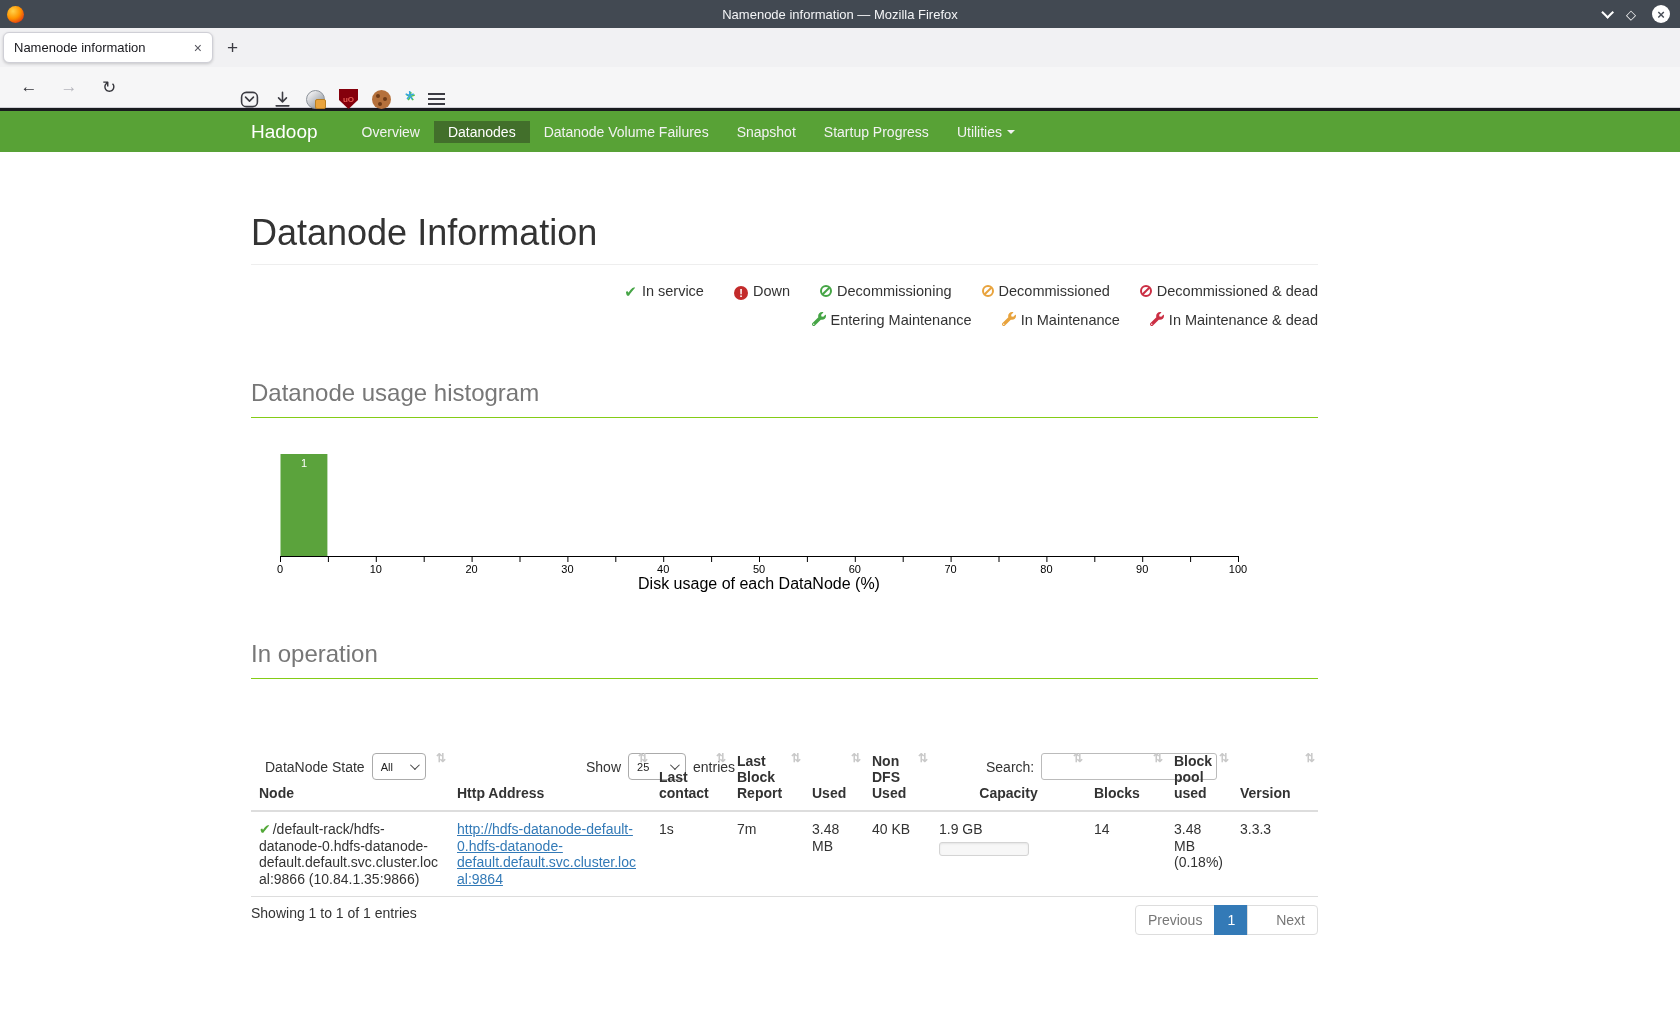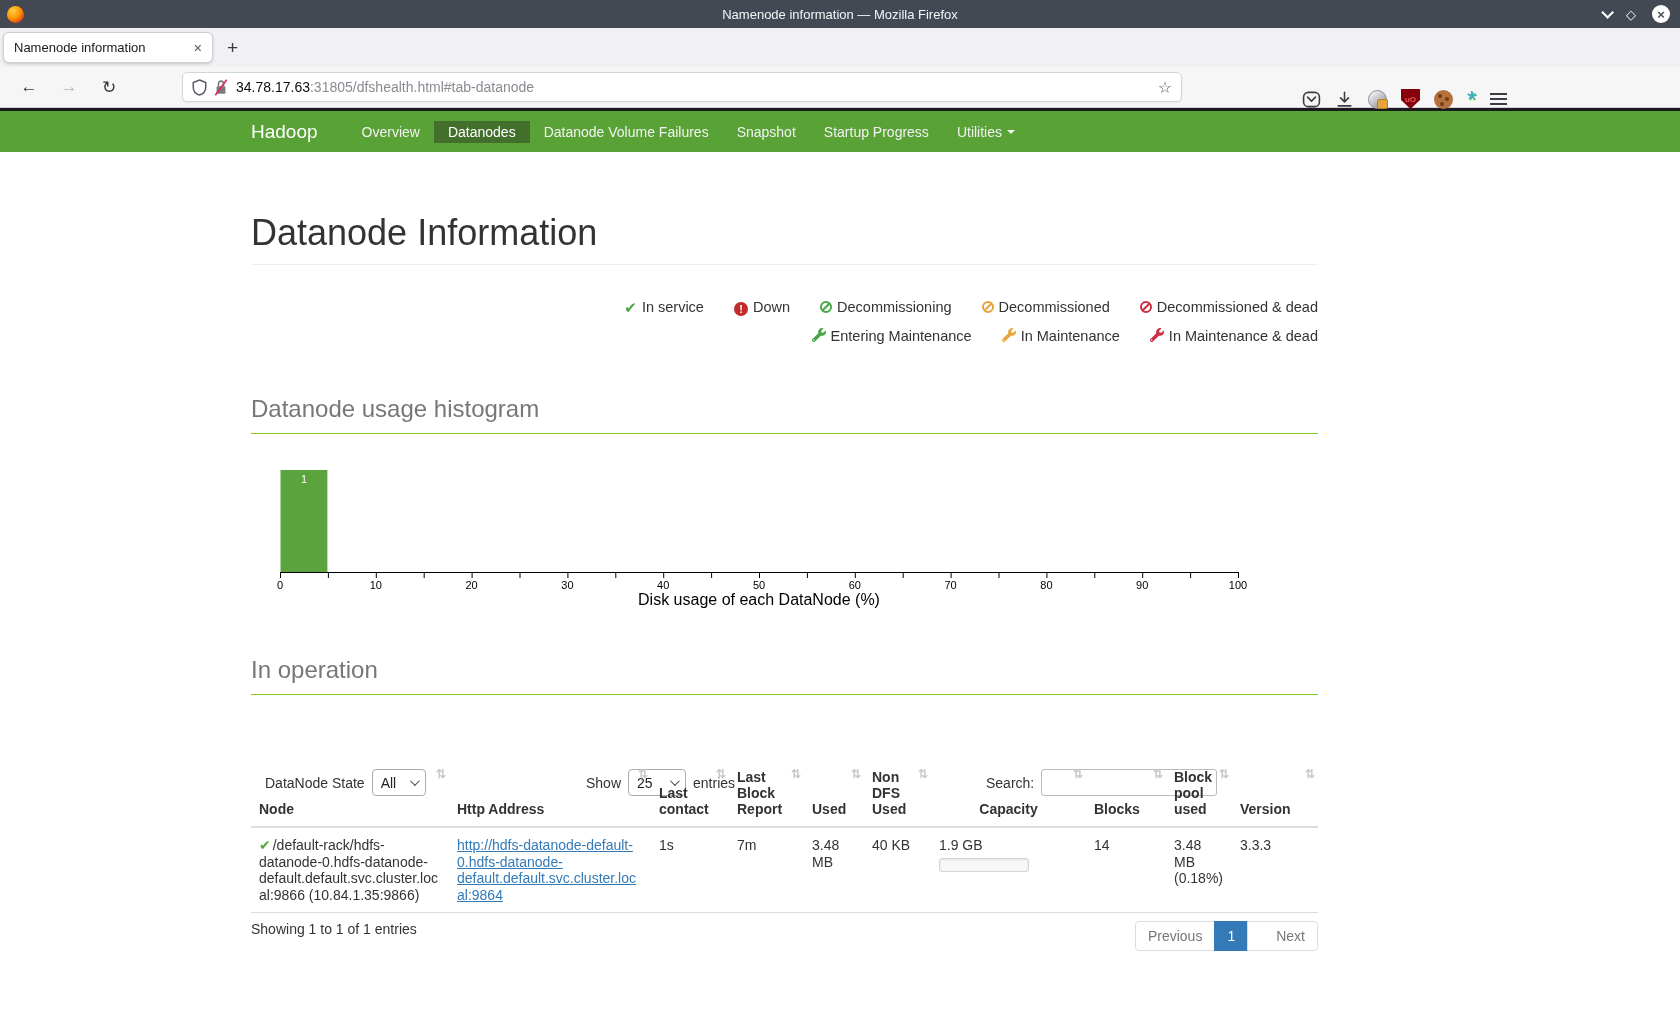--- a/index.html
+++ b/index.html
@@ -59,42 +59,42 @@
   .hnav-inner { margin-left:251px; display:flex; align-items:stretch; }
   .brand { color:#fff; font-size:19px; display:flex; align-items:center; padding:0 16px 0 0; margin-right:14px; }
   .hnav-item { color:#f2f2f2; font-size:14px; display:flex; align-items:center; padding:0 14px; cursor:pointer; }
   .hnav-item.active { background:var(--nav-active); color:#fff; }
   .caret { margin-left:5px; width:0; height:0; border-left:4px solid transparent; border-right:4px solid transparent; border-top:4px solid #f2f2f2; }
 
   
   .shell { margin-left:251px; width:1067px; }
   h1.page-title { margin-top:60px; font-size:36px; font-weight:500; color:#333;
     padding-bottom:10px; border-bottom:1px solid #eee; }
-  .legend { margin-top:28px; text-align:right; font-size:14.5px; color:#333; line-height:28px; }
+  .legend { margin-top:12px; text-align:right; font-size:14.5px; color:#333; line-height:28px; }
   .legend li { display:inline-block; margin-left:26px; white-space:nowrap; }
   .licn { display:inline-block; vertical-align:-1px; margin-right:5px; }
   .i-check { color:var(--ok); font-size:15px; }
   .i-excl { width:14px; height:14px; border-radius:50%; background:#c32b2b; color:#fff; font-size:11px;
     font-weight:bold; text-align:center; line-height:14px; }
   .i-ban { width:12px; height:12px; border-radius:50%; border:2px solid currentColor; position:relative; }
   .i-ban::before { content:""; position:absolute; left:-1px; right:-1px; top:50%; margin-top:-1px; height:2px;
     background:currentColor; transform:rotate(-45deg); }
   .c-green { color:var(--ok); } .c-orange { color:var(--warn); } .c-red { color:#cb2f44; }
   .sect { margin-top:44px; font-size:24px; font-weight:400; color:#777;
     padding-bottom:10px; border-bottom:1px solid #84cc16; }
   .sect.op { margin-top:40px; }
 
   .hist-wrap { margin-top:26px; margin-left:19px; }
 
   
   .controls { position:relative; height:30px; margin-top:26px; font-size:14px; color:#333; }
   .cgroup { position:absolute; top:0; display:flex; align-items:center; gap:7px;margin-top:48px; }
   .g-state { left:14px; } .g-show { left:335px; } .g-search { left:735px; }
   .fselect { display:inline-flex; align-items:center; justify-content:space-between; gap:10px;
-    height:27px; border:1px solid #ababab; border-radius:4px; background:#fff; padding:0 8px; font-size:14px; color:#222; }
+    height:27px; border:1px solid #ababab; border-radius:4px; background:#fff; padding:0 8px; font-size:11px; color:#222; }
   .sel-chev { width:7px; height:7px; border-right:1.6px solid #444; border-bottom:1.6px solid #444;
     transform:rotate(45deg) translateY(-2px); }
   .search-input { width:176px; height:27px; border:1px solid #bbb; border-radius:3px; padding:0 6px; font-size:14px; }
 
   
   table.dnt { width:100%; border-collapse:collapse; margin-top:14px; font-size:14px; color:#333; table-layout:fixed; }
   .dnt th { position:relative; vertical-align:bottom; text-align:left; font-weight:bold; height:58px;
     padding:4px 8px 9px 8px; border-bottom:2px solid #ddd; }
   .dnt th.center { text-align:center; }
   .sort { position:absolute; top:2px; right:4px; color:#c9c9c9; font-size:12px; letter-spacing:-1px; }
@@ -131,32 +131,20 @@
     <span class="tab-title">Namenode information</span>
     <span class="tab-close">×</span>
   </div>
   <div class="newtab">+</div>
 </div>
 
 <div class="toolbar">
   <span class="navbtn">←</span>
   <span class="navbtn disabled">→</span>
   <span class="navbtn">↻</span>
-  <div class="urlbar">
-    <svg width="15" height="17" viewBox="0 0 24 26">
-      <path d="M12 1 L22 5 V12 C22 19 17 23.5 12 25 C7 23.5 2 19 2 12 V5 Z" fill="none" stroke="#5b5b66" stroke-width="2.4"></path>
-    </svg>
-    <svg width="14" height="17" viewBox="0 0 22 26" style="margin-left:7px">
-      <rect x="4" y="11" width="14" height="12" rx="2" fill="#7a7a85"></rect>
-      <path d="M7 11 V7 a4 4 0 0 1 8 0 V11" fill="none" stroke="#7a7a85" stroke-width="2.4"></path>
-      <line x1="2" y1="25" x2="20" y2="1" stroke="#e22850" stroke-width="2.6"></line>
-    </svg>
-    <span class="url-text"><span class="url-host">34.78.17.63</span><span class="url-rest">:31805/dfshealth.html#tab-datanode</span></span>
-    <span class="star">☆</span>
-  </div>
   <div class="tool-icons">
     <svg width="19" height="19" viewBox="0 0 24 24">
       <rect x="2" y="3" width="20" height="18" rx="6" fill="none" stroke="#3c3c43" stroke-width="2"></rect>
       <polyline points="7,9 12,14 17,9" fill="none" stroke="#3c3c43" stroke-width="2" stroke-linecap="round" stroke-linejoin="round"></polyline>
     </svg>
     <svg width="19" height="19" viewBox="0 0 24 24">
       <path d="M12 3 V14 M7 10 L12 15 L17 10" fill="none" stroke="#3c3c43" stroke-width="2" stroke-linecap="round" stroke-linejoin="round"></path>
       <path d="M4 20 H20" stroke="#3c3c43" stroke-width="2" stroke-linecap="round"></path>
     </svg>
     <span class="ext-circle"></span>

